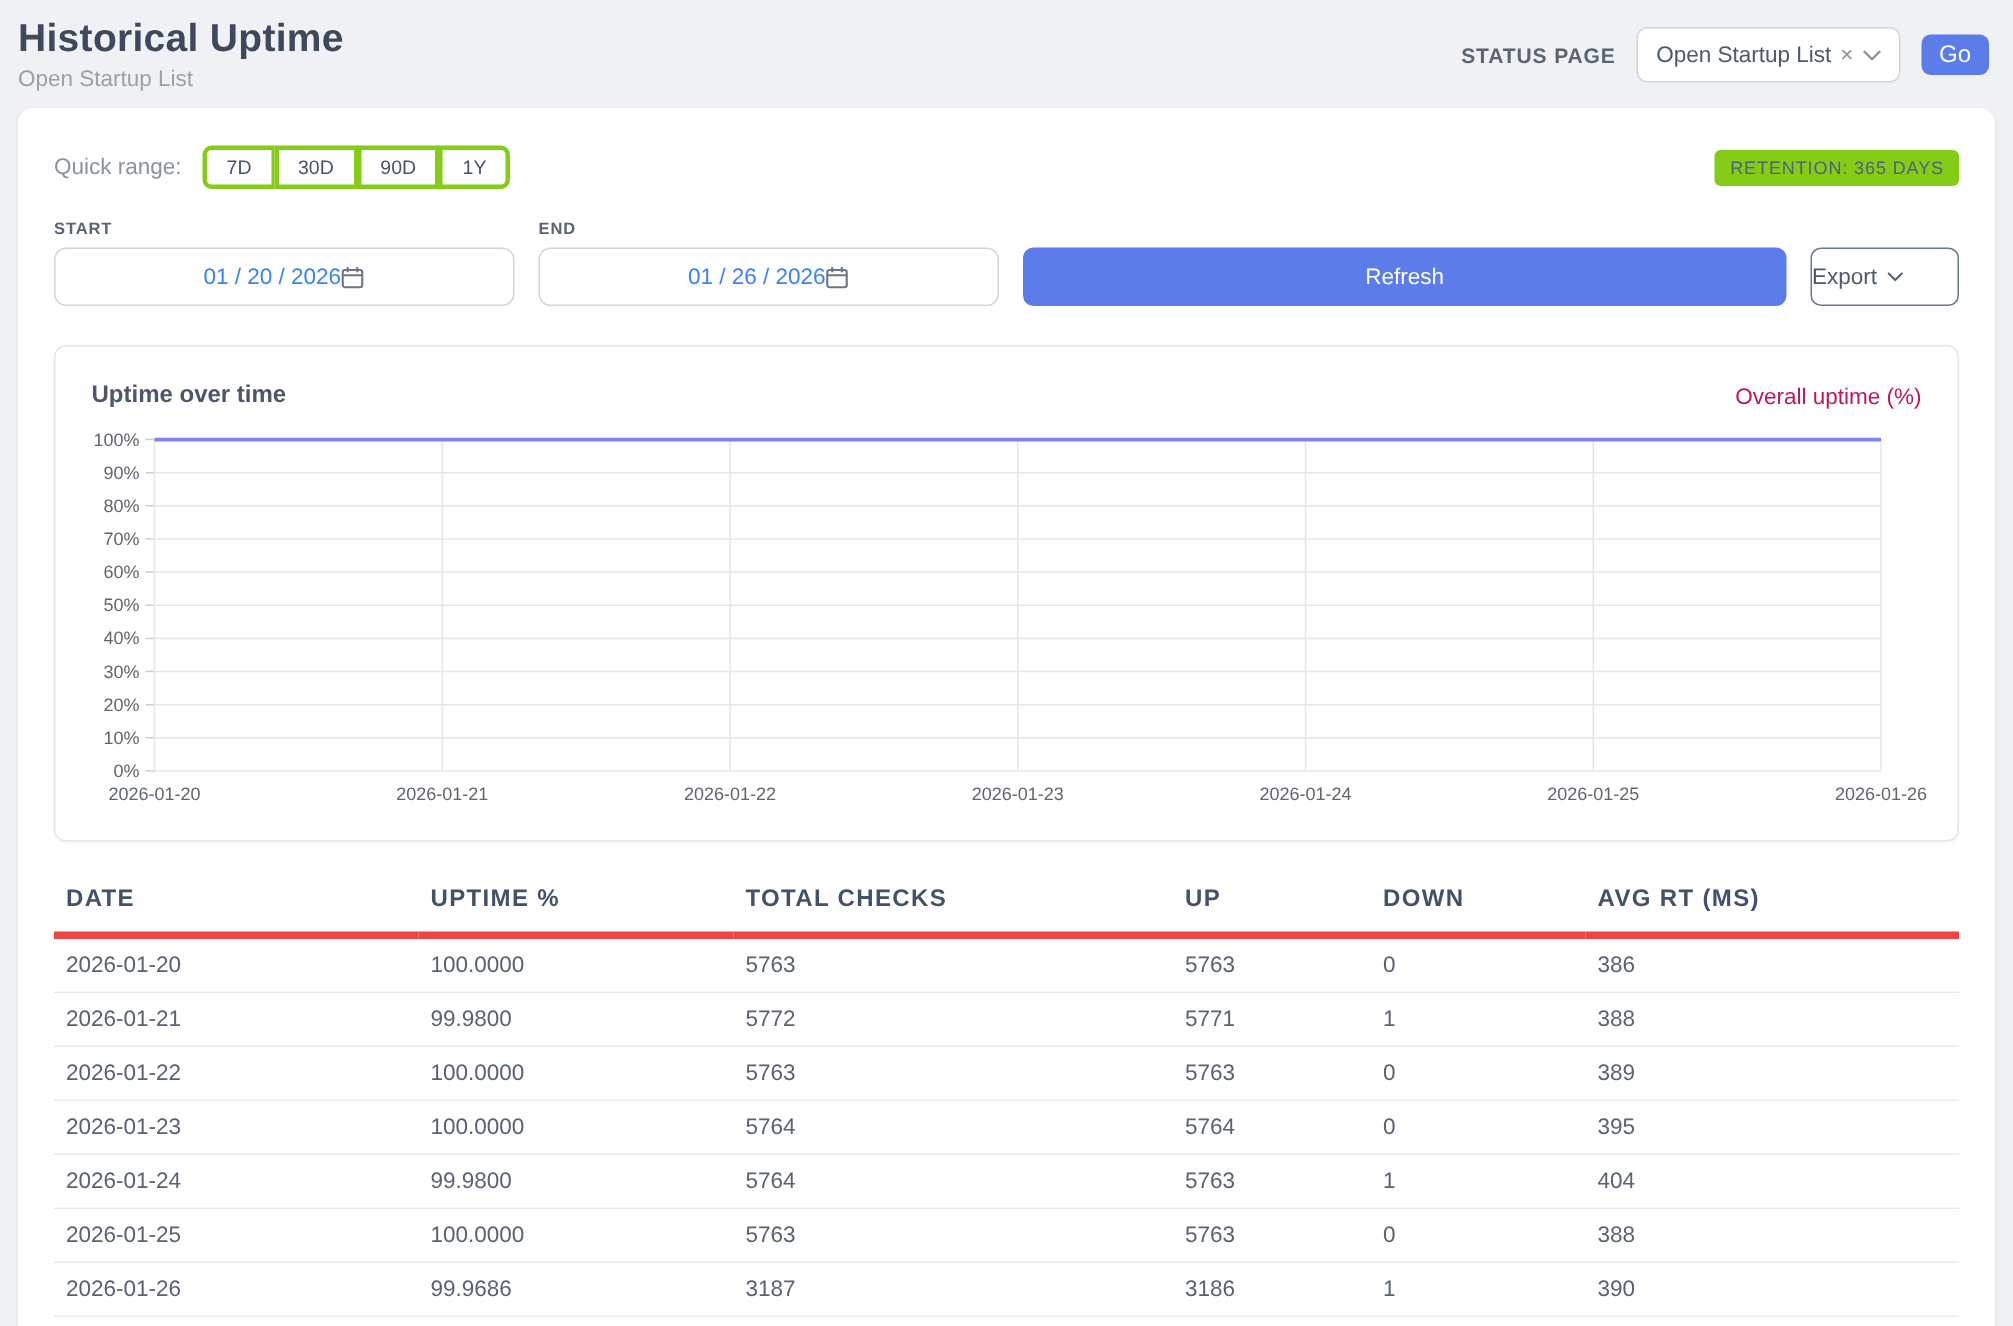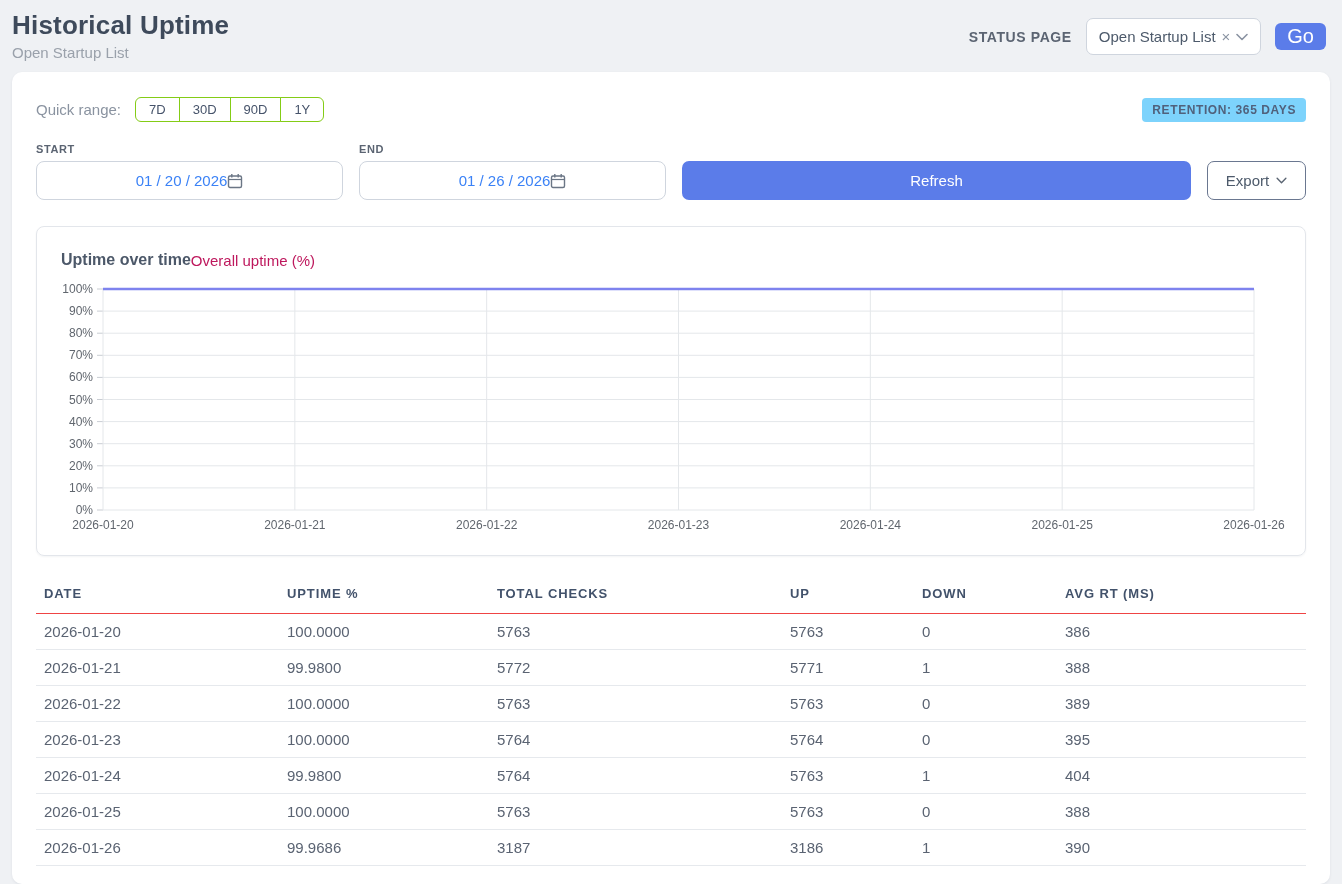--- a/index.html
+++ b/index.html
@@ -23,82 +23,82 @@
   .status-select {
     display:flex; align-items:center; gap:6px;
     background:#fff; border:1px solid #cfd5de; border-radius:7px;
     height:37px; padding:0 12px; min-width:162px; cursor:pointer;
   }
   .status-select .val { font-size:15px; color:#4d5a6b; }
   .clear-x { font-size:15px; color:#8a93a2; line-height:1; cursor:pointer; }
 
   .btn-primary {
     background:#5b7ce9; color:#fff; border:none; border-radius:6px;
-    font-size:20px; font-family:inherit; cursor:pointer;
+    font-size:16px; font-family:inherit; cursor:pointer;
   }
   .go-btn { height:27px; padding:0 12px; }
 
   
   .panel {
     background:#fff; margin:0 12px 12px 12px; border-radius:10px;
     box-shadow:0 1px 3px rgba(20,30,50,.07);
     padding:25px 24px 18px 24px; min-height:799px;
   }
 
   .row1 { display:flex; justify-content:space-between; align-items:center; }
   .quick-group { display:flex; align-items:center; gap:14px; }
   .quick-label { font-size:15px; color:#8a93a0; }
   .segments { display:flex; }
   .seg {
-    background:#fff; border:1px solid #84cc16; color:#46536a;
+    background:#fff; border:3px solid #84cc16; color:#46536a;
     font-size:13px; font-family:inherit; padding:4px 13px; cursor:pointer;
     margin-left:-1px;
   }
   .seg:first-child { border-radius:6px 0 0 6px; margin-left:0; }
   .seg:last-child { border-radius:0 6px 6px 0; }
   .badge {
-    background:#7dd3fc; color:#50617c; font-size:12px; font-weight:700;
+    background:#84cc16; color:#50617c; font-size:12px; font-weight:400;
     letter-spacing:.6px; border-radius:4px; padding:5px 10px;
   }
 
   .row2 { display:flex; gap:16px; margin-top:21px; align-items:flex-end; }
   .field { width:307px; }
   .field label {
     display:block; font-size:11px; font-weight:700; letter-spacing:.6px;
     color:#5b6472; margin-bottom:6px;
   }
   .input {
     display:flex; align-items:center; justify-content:center;
     height:39px; border:1px solid #cfd5de; border-radius:8px;
     padding:0 12px; background:#fff; font-size:15px; color:#3b82f6; cursor:pointer;
   }
   .refresh-btn { flex:1; height:39px; border-radius:7px; font-size:15px; }
   .export-btn {
     width:99px; height:39px; background:#fff; border:1px solid #6a7790;
     border-radius:7px; color:#4d5a6b; font-size:15px; font-family:inherit;
-    display:flex; align-items:center; justify-content:center; gap:7px; cursor:pointer;
+    display:flex; align-items:center; justify-content:flex-start; gap:7px; cursor:pointer;
   }
 
   
   .chart-card {
     border:1px solid #e3e6eb; border-radius:8px;
     box-shadow:0 1px 2px rgba(20,30,50,.05);
     margin-top:26px; padding:16px 16px 8px 16px;
   }
-  .chart-head { display:flex; align-items:center; padding:8px 8px 10px 8px; }
+  .chart-head { display:flex; justify-content:space-between; align-items:center; padding:8px 8px 10px 8px; }
   .chart-title { font-size:16px; font-weight:700; color:#4c5869; }
   .chart-legend { font-size:15px; color:#be185d; }
   svg text { font-family:"Liberation Sans", sans-serif; }
 
   
   .table-wrap { margin-top:24px; }
   table { width:100%; border-collapse:collapse; }
   thead th {
-    text-align:left; font-size:13px; font-weight:700; letter-spacing:.9px;
-    color:#42526b; padding:6px 8px 12px 8px; border-bottom:1px solid #ef4444;
+    text-align:left; font-size:16px; font-weight:700; letter-spacing:.9px;
+    color:#42526b; padding:6px 8px 12px 8px; border-bottom:5px solid #ef4444;
   }
   tbody td {
     font-size:15px; color:#5a6372; padding:9px 8px;
     border-bottom:1px solid #e6e9ed;
   }
 </style>
 </head>
 <body>
 
 <div class="topbar">

